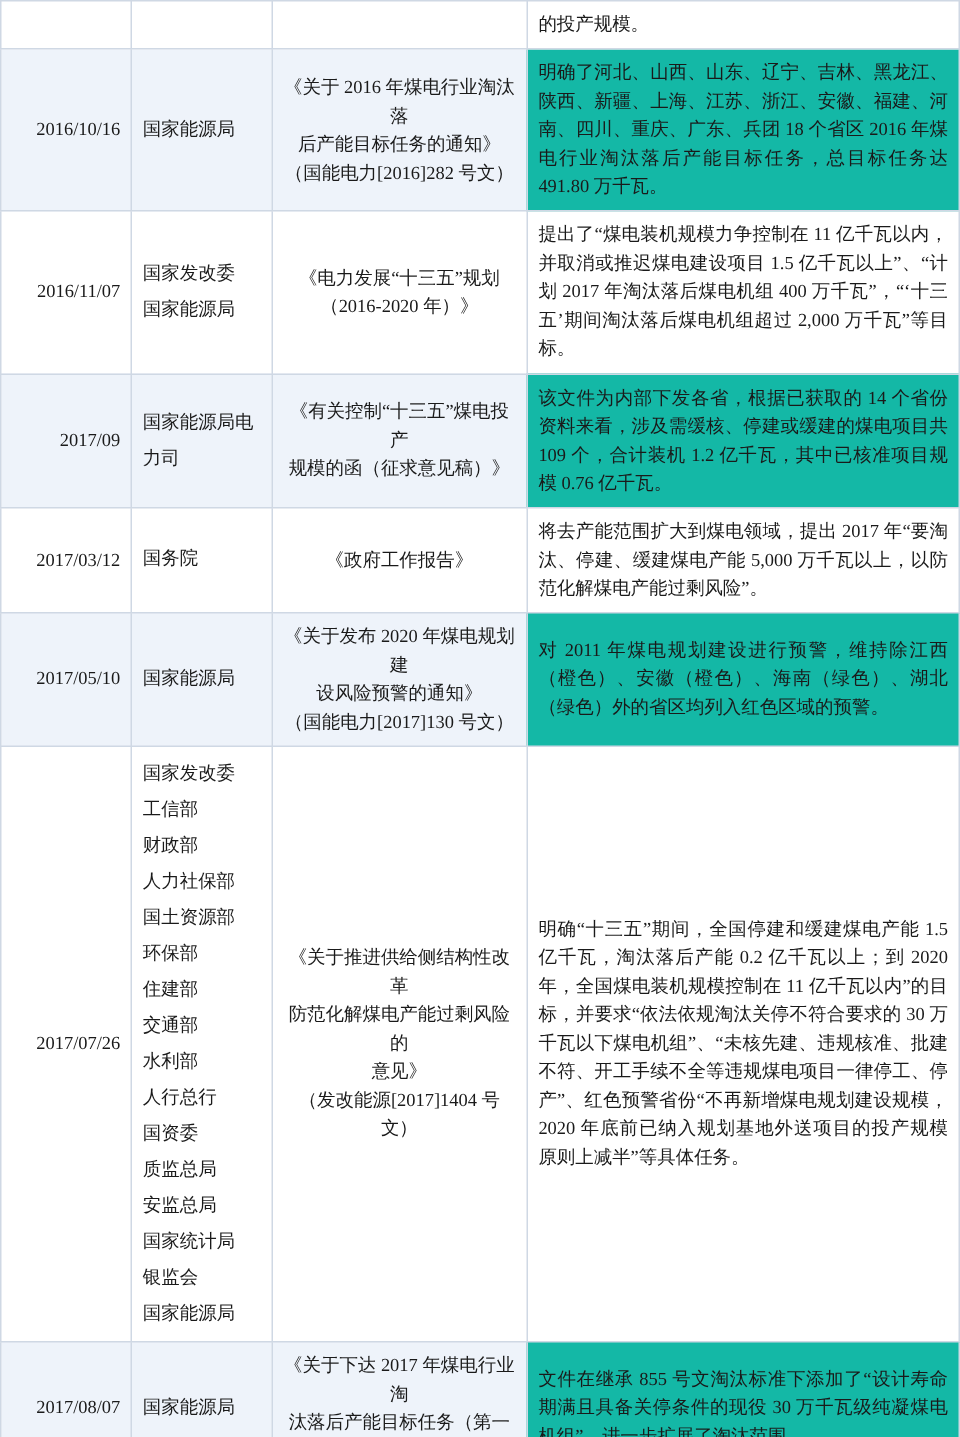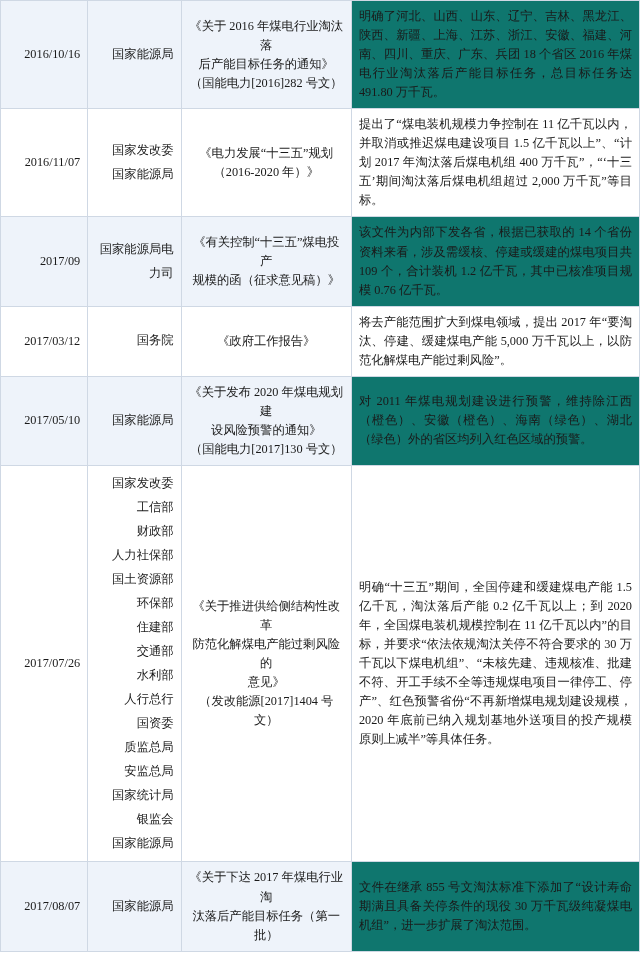--- a/index.html
+++ b/index.html
@@ -24,38 +24,38 @@
     line-height: 1.55;
     padding: 6px 7px;
   }
   td.c-date {
     width: 86px;
     text-align: right;
     white-space: nowrap;
   }
   td.c-org {
     width: 92px;
-    text-align: right;
+    text-align: left;
   }
   td.c-doc {
     width: 168px;
     text-align: center;
   }
   td.c-desc {
     width: 284px;
     text-align: justify;
     text-justify: inter-ideograph;
     vertical-align: middle;
   }
   .row-a td.c-date, .row-a td.c-org, .row-a td.c-doc {
     background: #eef3fa;
     margin-left: 41px;
   }
   .row-a td.c-desc {
-    background: #0f766e;
+    background: #14b8a6;
   }
   .row-b td {
     background: #ffffff;
   }
   .org-line {
     display: block;
     line-height: 1.95;
   }
   .doc-line {
     display: block;
@@ -69,20 +69,26 @@
 
 <table id="policy-table">
   <colgroup>
     <col style="width:86px">
       <col style="width:92px">
       <col style="width:168px">
       <col style="width:284px">
   </colgroup>
   <tbody>
 
+    <tr class="row-b top-fragment">
+      <td class="c-date"></td>
+      <td class="c-org"></td>
+      <td class="c-doc"></td>
+      <td class="c-desc">的投产规模。</td>
+    </tr>
 
     <tr class="row-a">
       <td class="c-date">2016/10/16</td>
       <td class="c-org">
         <span class="org-line">国家能源局</span>
       </td>
       <td class="c-doc">
         <span class="doc-line">《关于 2016 年煤电行业淘汰落</span>
         <span class="doc-line">后产能目标任务的通知》</span>
         <span class="doc-line">（国能电力[2016]282 号文）</span>

